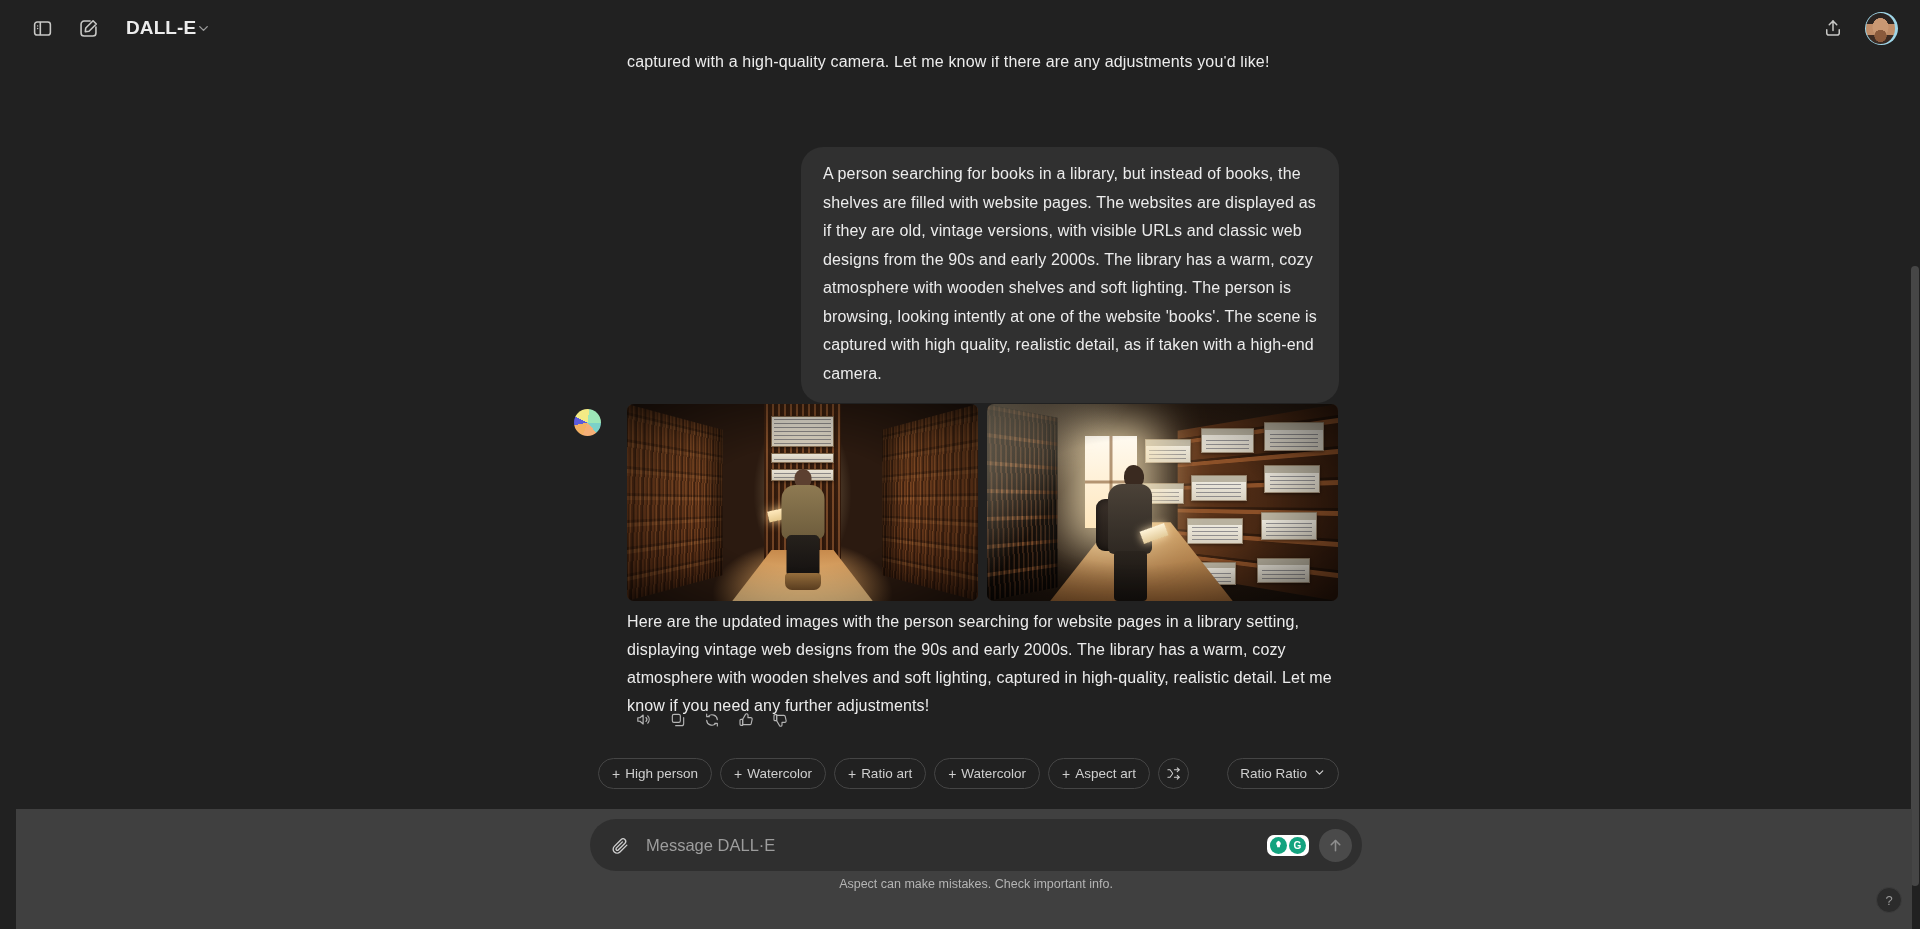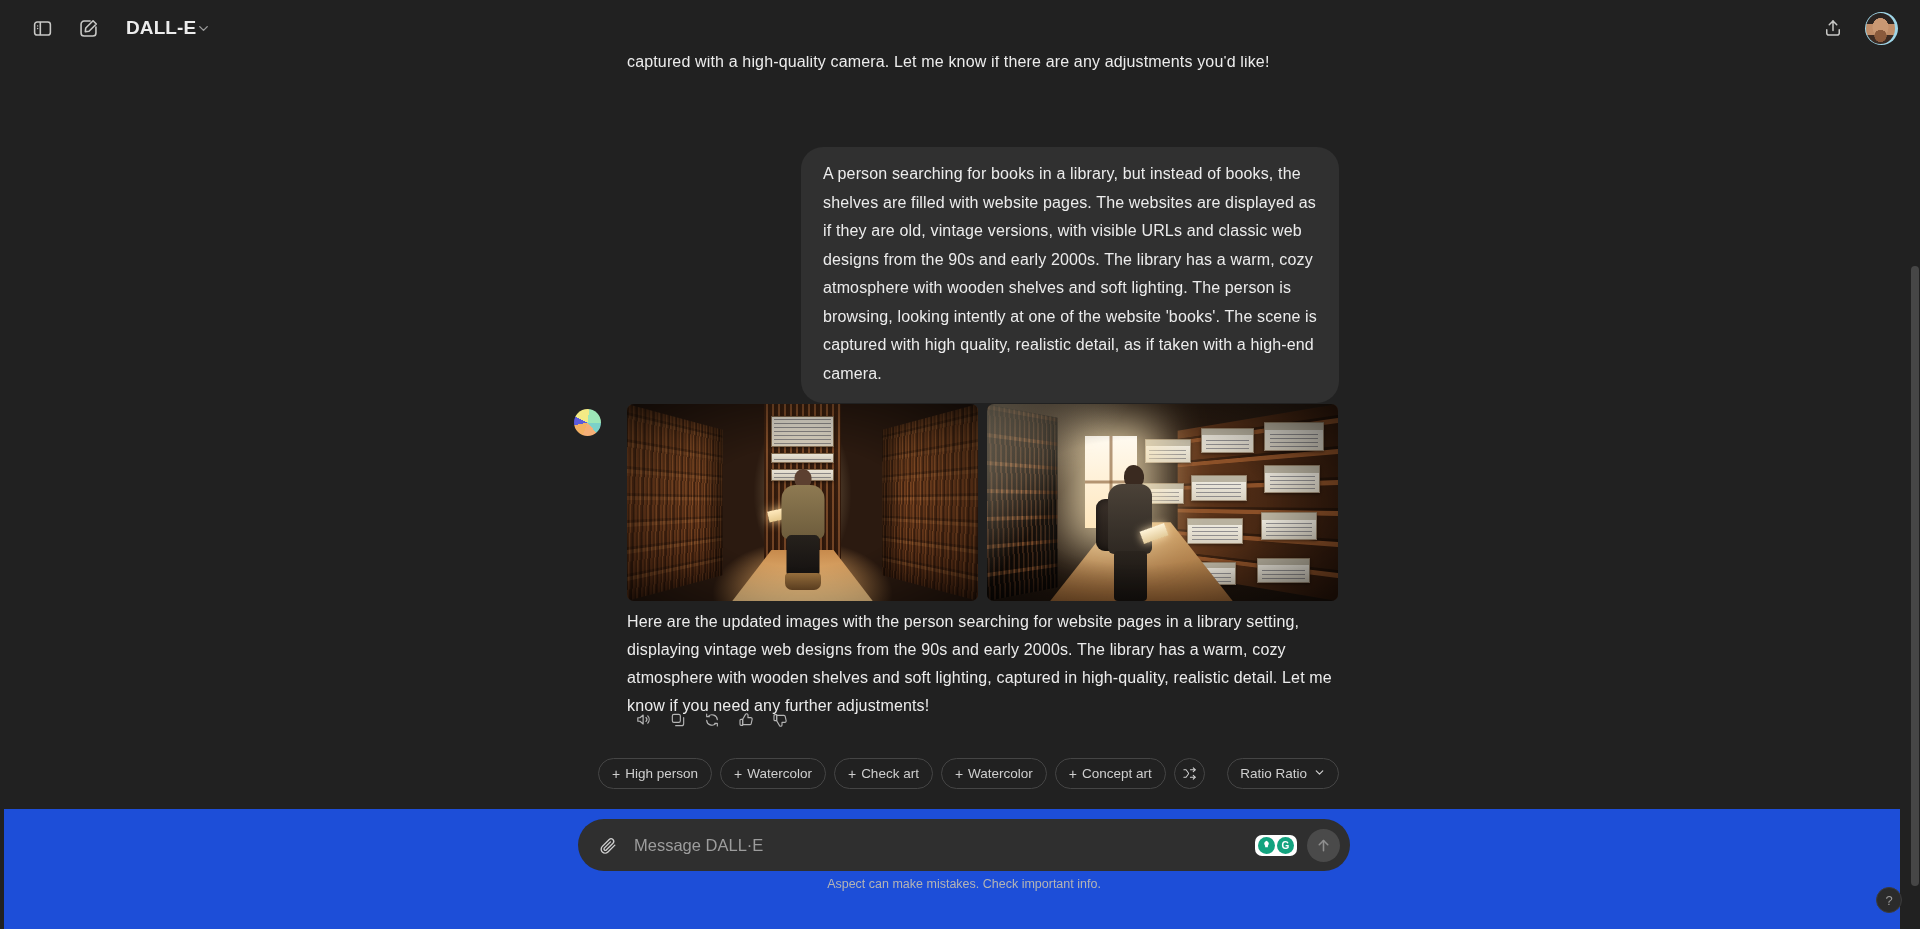--- a/index.html
+++ b/index.html
@@ -369,23 +369,23 @@
   .aspect {
     margin-left: auto;
     display: flex; align-items: center; gap: 6px;
     height: 31px; padding: 0 12px;
     border: 1px solid #454545; border-radius: 16px;
     color: #cfcfcf; font-size: 13.5px; cursor: pointer;
   }
 
   
   .composer-wrap {
-    position: absolute; left: 4px; bottom: 0;
+    position: absolute; left: 16px; bottom: 0;
     width: 1896px; height: 120px;
-    background: #1d4ed8;
+    background: #404040;
     z-index: 20;
   }
   .composer {
     position: absolute; left: 574px; top: 10px;
     width: 772px; height: 52px;
     background: #2f2f2f;
     border-radius: 26px;
     display: flex; align-items: center;
     padding: 0 10px 0 14px;
   }
@@ -595,29 +595,29 @@
       <div class="chip">
         <span class="plus">+</span>
         <span>High person</span>
       </div>
       <div class="chip">
         <span class="plus">+</span>
         <span>Watercolor</span>
       </div>
       <div class="chip">
         <span class="plus">+</span>
-        <span>Check art</span>
+        <span>Ratio art</span>
       </div>
       <div class="chip">
         <span class="plus">+</span>
         <span>Watercolor</span>
       </div>
       <div class="chip">
         <span class="plus">+</span>
-        <span>Concept art</span>
+        <span>Aspect art</span>
       </div>
       <div class="chip chip-icon">
         <svg width="15" height="15" viewBox="0 0 24 24" fill="none" stroke="currentColor" stroke-width="1.7" stroke-linecap="round" stroke-linejoin="round">
           <path d="M3 6h3.5l4 5.5M3 18h3.5l4-5.5"></path>
           <path d="M13.5 6H21M13.5 18H21"></path>
           <polyline points="18 3 21 6 18 9"></polyline>
             <polyline points="18 15 21 18 18 21"></polyline>
         </svg>
       </div>
       <div class="aspect">

